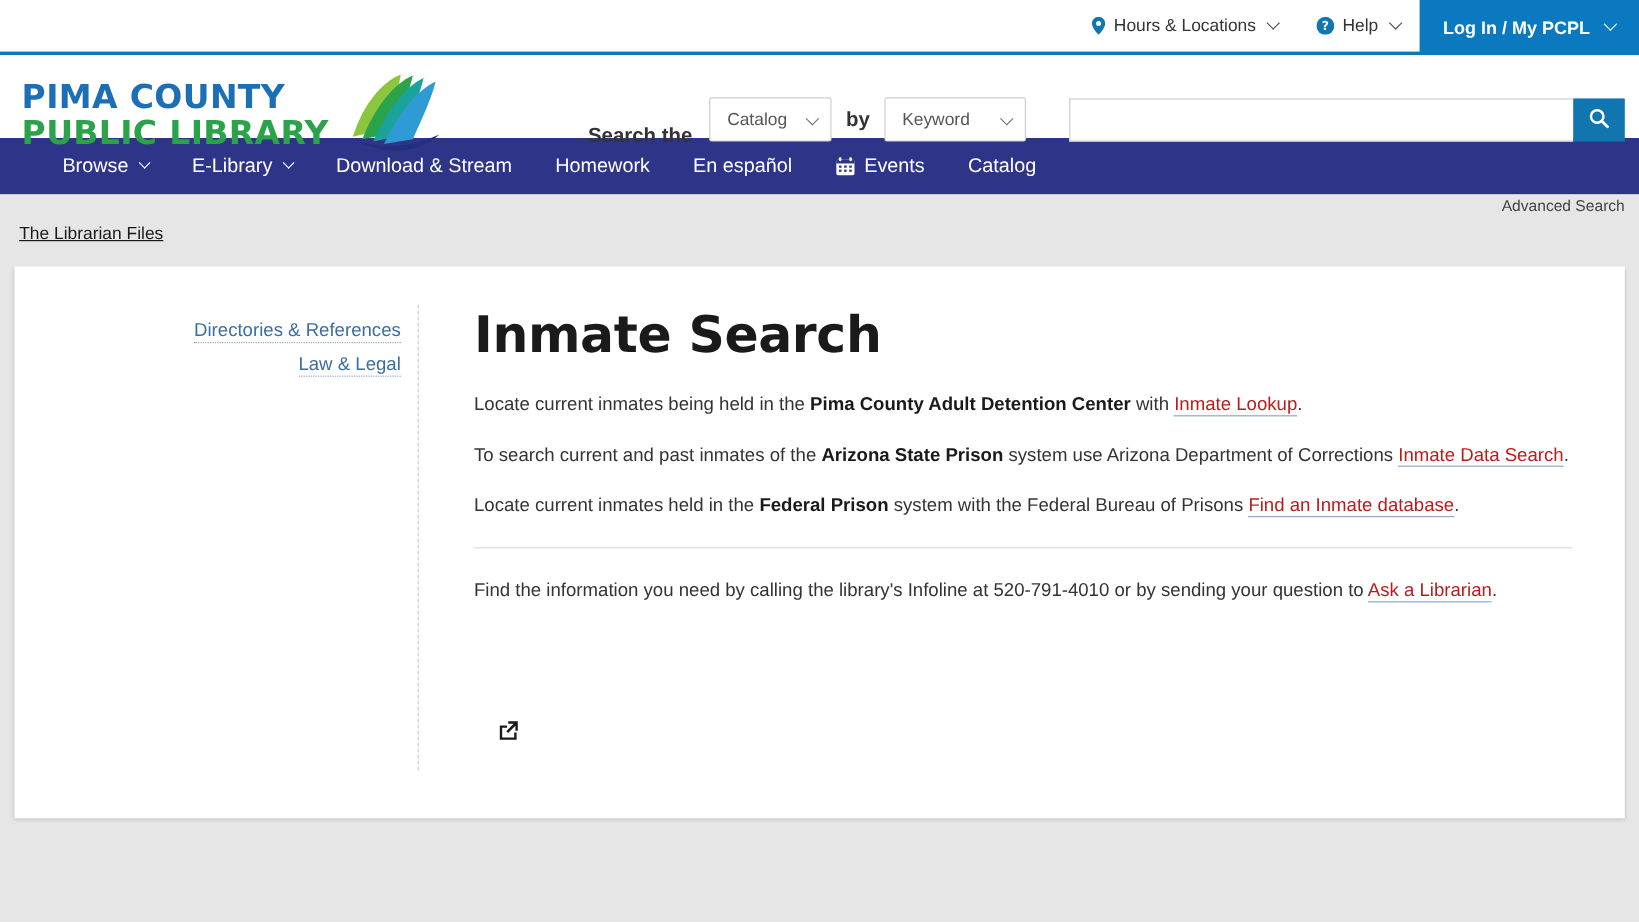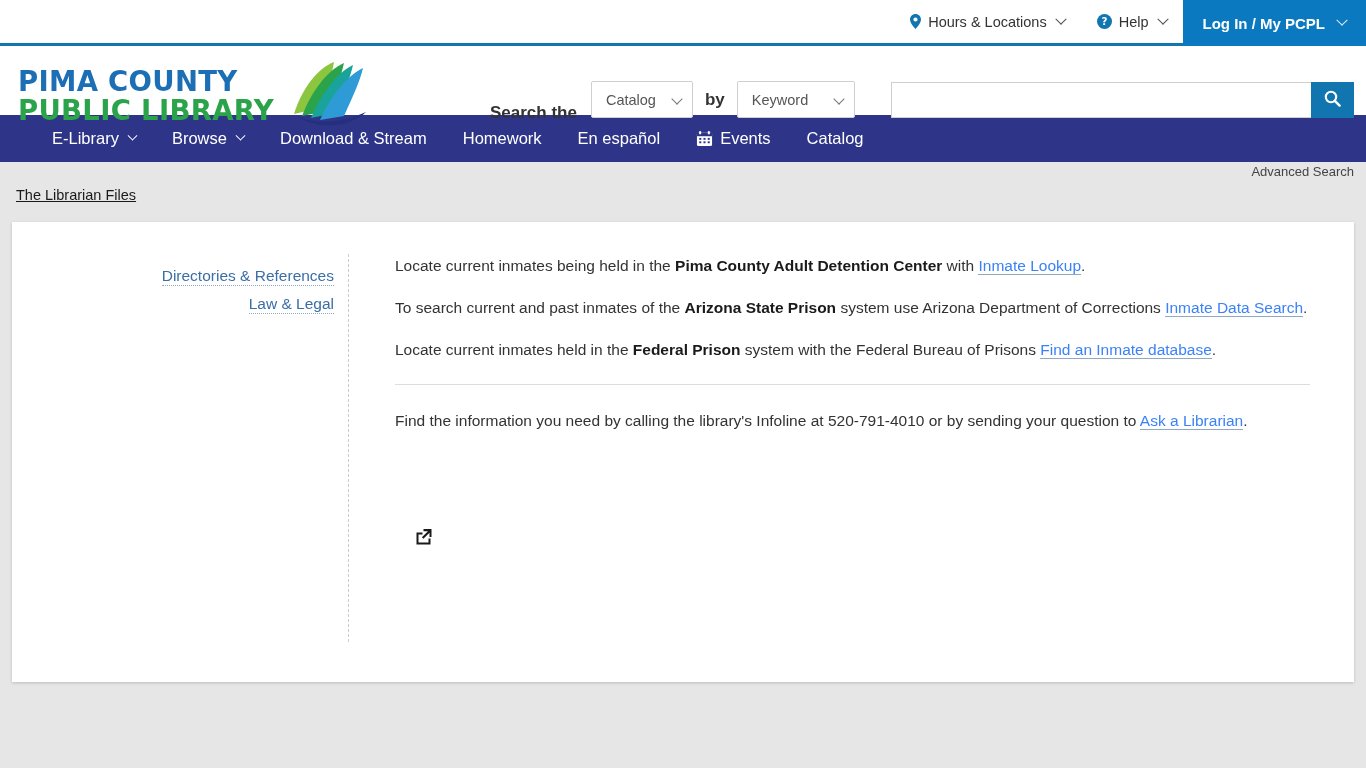--- a/index.html
+++ b/index.html
@@ -228,21 +228,21 @@
     font-family: "DejaVu Sans", sans-serif;
   }
   .content p {
     font-size: 15.5px;
     line-height: 24px;
     color: #333333;
     margin-bottom: 18px;
   }
   .content p b { color: #1a1a1a; font-weight: bold; text-align: center; }
   .content a.inline {
-    color: #3b82f6;
+    color: #b91c1c;
     text-decoration: none;
     border-bottom: 1px solid #8fa9c4;
     cursor: pointer;
   }
   .rule {
     border: none;
     border-top: 1px solid #dddddd;
     margin: 22px 0 24px 0;
   }
   .share-row { margin-top: 92px; padding-left: 18px; }
@@ -329,25 +329,25 @@
         </span>
       </button>
     </div>
   </div>
 
   <div class="adv-search">Advanced Search</div>
 </div>
 
 <div class="mainnav" id="mainnav">
     <div class="nav-item">
+      <span>Browse</span>
+      <span class="caret"></span>
+    </div>
+    <div class="nav-item">
       <span>E-Library</span>
-      <span class="caret"></span>
-    </div>
-    <div class="nav-item">
-      <span>Browse</span>
       <span class="caret"></span>
     </div>
     <div class="nav-item">
       <span>Download &amp; Stream</span>
     </div>
     <div class="nav-item">
       <span>Homework</span>
     </div>
     <div class="nav-item">
       <span>En español</span>
@@ -385,20 +385,21 @@
   <div class="card">
 
     <div class="sidebar">
       <div id="cat-list">
           <a class="cat-link">Directories &amp; References</a>
           <a class="cat-link">Law &amp; Legal</a>
         </div>
     </div>
 
     <div class="content">
+      <h1>Inmate Search</h1>
       <div id="paras">
           <p><span>Locate current inmates being held in the </span><b>Pima County Adult Detention Center</b><span> with </span><a class="inline">Inmate Lookup</a><span>.</span></p>
           <p><span>To search current and past inmates of the </span><b>Arizona State Prison</b><span> system use Arizona Department of Corrections </span><a class="inline">Inmate Data Search</a><span>.</span></p>
           <p><span>Locate current inmates held in the </span><b>Federal Prison</b><span> system with the Federal Bureau of Prisons </span><a class="inline">Find an Inmate database</a><span>.</span></p>
         </div>
       <hr class="rule">
       <div id="footer-para">
           <p><span>Find the information you need by calling the library's Infoline at 520-791-4010 or by sending your question to </span><a class="inline">Ask a Librarian</a><span>.</span></p>
         </div>
 

